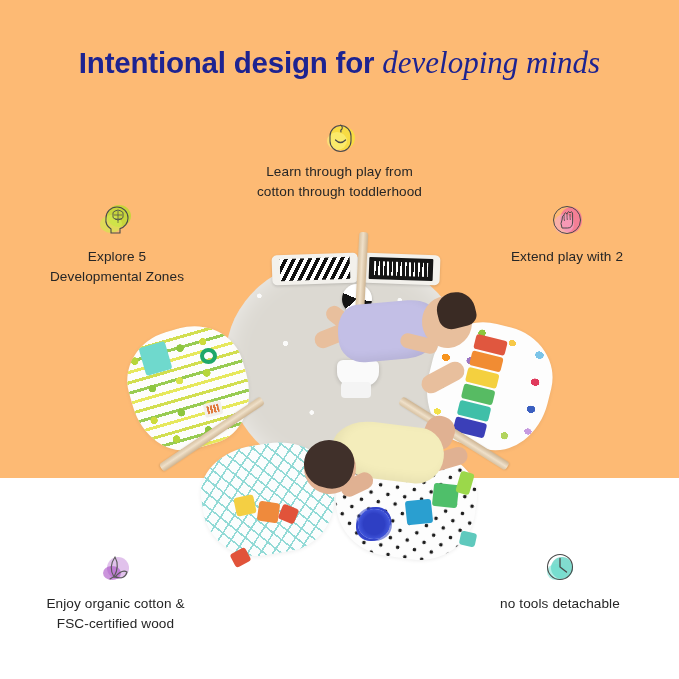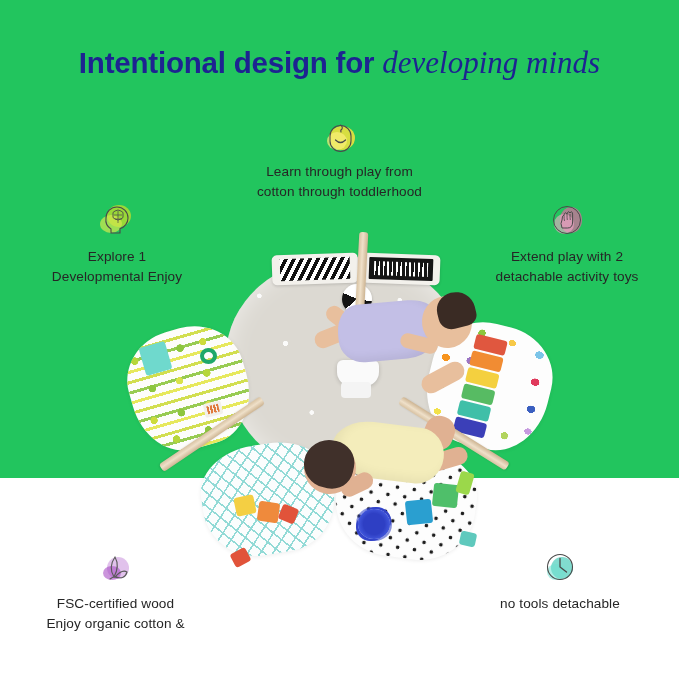--- a/index.html
+++ b/index.html
@@ -5,21 +5,21 @@
   * { margin:0; padding:0; box-sizing:border-box; }
   html, body {
     width:679px; height:679px;
     background:#ffffff;
     font-family:"Liberation Sans", sans-serif;
     overflow:hidden;
   }
   #page {
     position:relative;
     width:679px; height:478px;
-    background:#22c55e;
+    background:#fdba74;
   }
 
   
   .headline {
     position:absolute;
     top:45px; left:0; width:679px;
     text-align:center;
     font-size:29.5px;
     font-weight:700;
     letter-spacing:-0.2px;
@@ -546,54 +546,53 @@
     <div class="icon-wrap">
       <svg width="48" height="46" viewBox="0 0 48 46" aria-hidden="true">
         <ellipse cx="26" cy="19" rx="12" ry="11" fill="#b9dc2e" opacity=".8"></ellipse>
         <ellipse cx="18" cy="27" rx="11" ry="9" fill="#d3e84f" opacity=".7"></ellipse>
         <path d="M13 21 a11 11 0 0 1 22 0 a11 11 0 0 1 -8 10.6 l0 4.4 l-9 0 l0 -4 a11 11 0 0 1 -5 -11 z" fill="none" stroke="#4a4a4a" stroke-width="1.1"></path>
         <path d="M22 14 q3 -2 6 0 q3 1 2 4 q1 3 -2 4 q-3 2 -6 0 q-3 -1 -2 -4 q-1 -3 2 -4 z" fill="none" stroke="#4a4a4a" stroke-width=".9"></path>
         <path d="M25 14 v12 M21 18 h8 M22 22 h7" fill="none" stroke="#4a4a4a" stroke-width=".7"></path>
       </svg>
     </div>
     <div class="caption">
-      <div>Explore 1</div>
-      <div>Developmental Enjoy</div>
+      <div>Explore 5</div>
+      <div>Developmental Zones</div>
     </div>
   </div>
 
   <div class="feature" id="feat-right">
     <div class="icon-wrap">
       <svg width="46" height="46" viewBox="0 0 46 46" aria-hidden="true">
         <ellipse cx="27" cy="23" rx="11" ry="13" fill="#ef5fa8" opacity=".65"></ellipse>
         <ellipse cx="20" cy="27" rx="10" ry="10" fill="#f7aacd" opacity=".6"></ellipse>
         <circle cx="23" cy="23" r="13.5" fill="none" stroke="#4a4a4a" stroke-width="1"></circle>
         <path d="M18 31 q-2 -5 0 -8 q0 -5 2 -5 q1 -4 3 -1 q1 -4 3 -1 q2 -3 2.6 1 l0 8 q0 6 -5 6 q-4 0 -5.6 0 z" fill="none" stroke="#4a4a4a" stroke-width="1"></path>
         <path d="M20 18 q0 4 .5 6 M23 17 q0 4 .3 6 M26 17 q0 4 .3 6" fill="none" stroke="#4a4a4a" stroke-width=".8"></path>
       </svg>
     </div>
     <div class="caption">
       <div>Extend play with 2</div>
-      <div>detachable activity toys</div>
     </div>
   </div>
 
   <div class="feature" id="feat-botleft">
     <div class="icon-wrap">
       <svg width="48" height="44" viewBox="0 0 48 44" aria-hidden="true">
         <ellipse cx="26" cy="23" rx="11" ry="11" fill="#c98fdd" opacity=".55"></ellipse>
         <ellipse cx="20" cy="28" rx="9" ry="7" fill="#a94fc4" opacity=".6"></ellipse>
         <path d="M22 32 q-6 -10 1 -20 q5 9 -1 20 z" fill="none" stroke="#5a5a5a" stroke-width="1.1"></path>
         <path d="M23 32 q7 -8 12 -5 q-2 8 -12 5 z" fill="none" stroke="#5a5a5a" stroke-width="1.1"></path>
         <path d="M18 34 q4 -3 7 -2" fill="none" stroke="#5a5a5a" stroke-width="1.1" stroke-linecap="round"></path>
       </svg>
     </div>
     <div class="caption">
+      <div>Enjoy organic cotton &amp;</div>
       <div>FSC-certified wood</div>
-      <div>Enjoy organic cotton &amp;</div>
     </div>
   </div>
 
   <div class="feature" id="feat-botright">
     <div class="icon-wrap">
       <svg width="46" height="44" viewBox="0 0 46 44" aria-hidden="true">
         <circle cx="25" cy="23" r="11" fill="#19bfa8" opacity=".55"></circle>
         <ellipse cx="19" cy="27" rx="9" ry="8" fill="#6fe0cf" opacity=".55"></ellipse>
         <circle cx="23" cy="22" r="12.5" fill="none" stroke="#4a4a4a" stroke-width="1.1"></circle>
         <path d="M23 13.5 v8.5 l6.5 5" fill="none" stroke="#4a4a4a" stroke-width="1.3" stroke-linecap="round" stroke-linejoin="round"></path>

